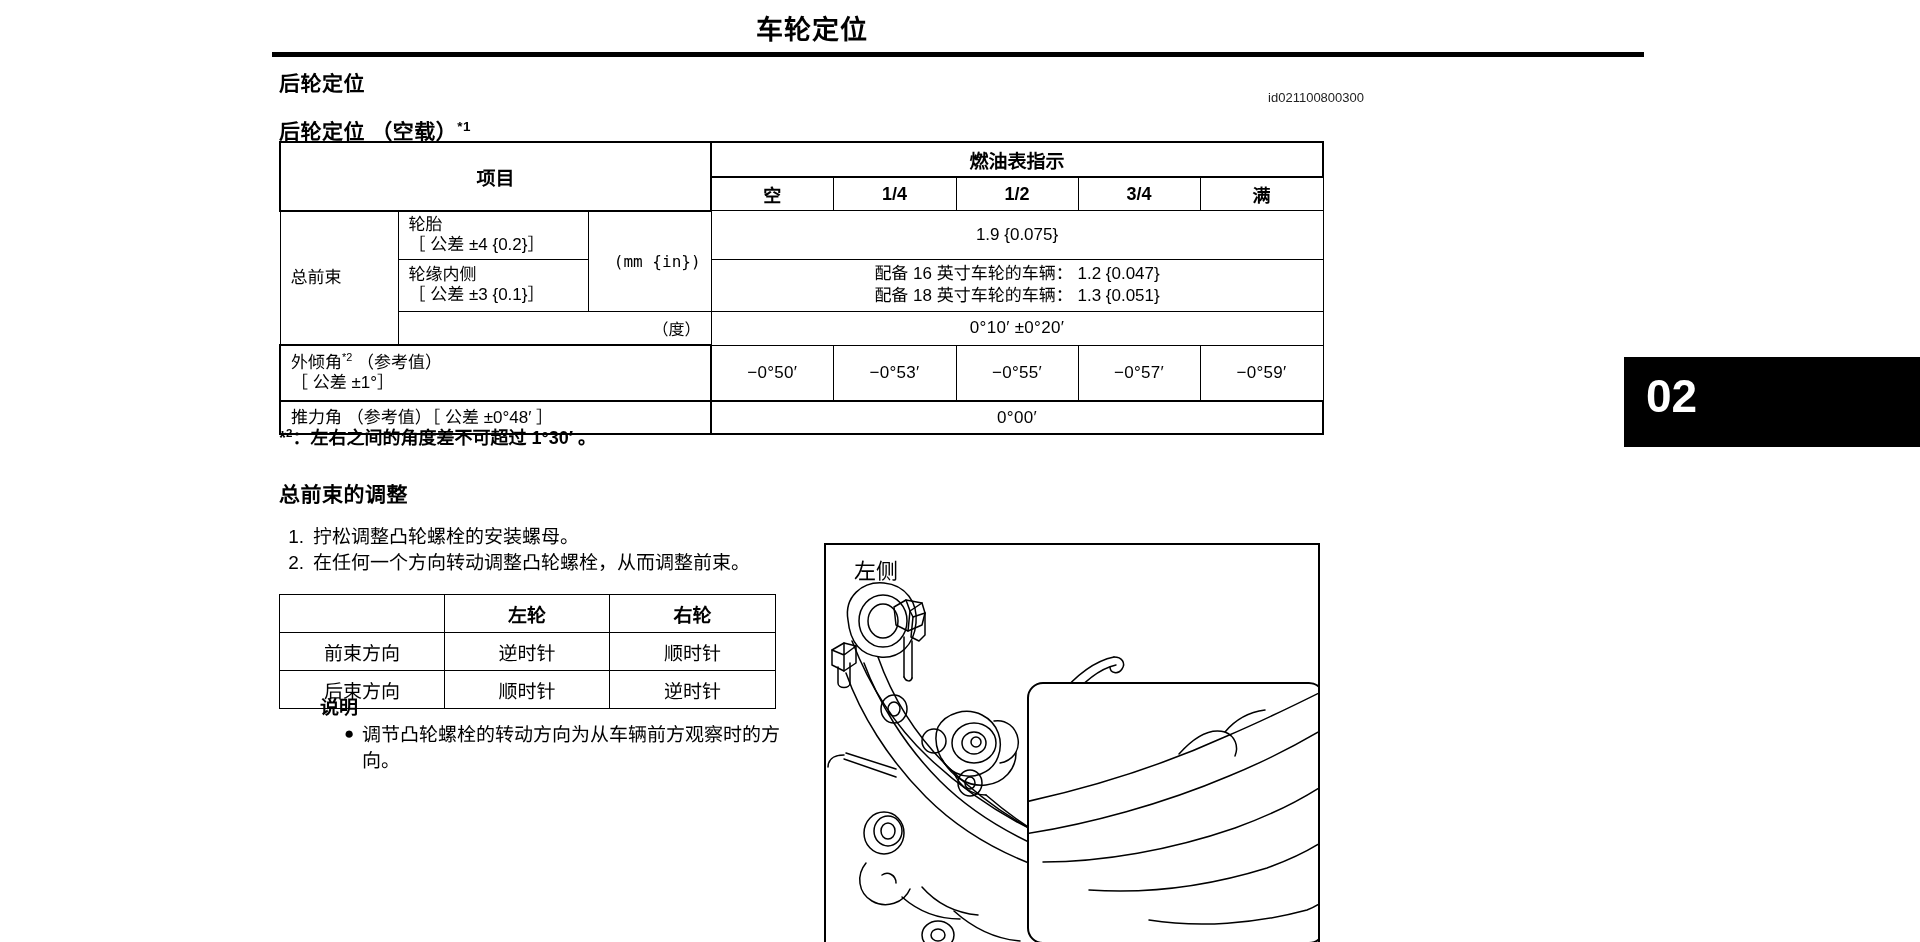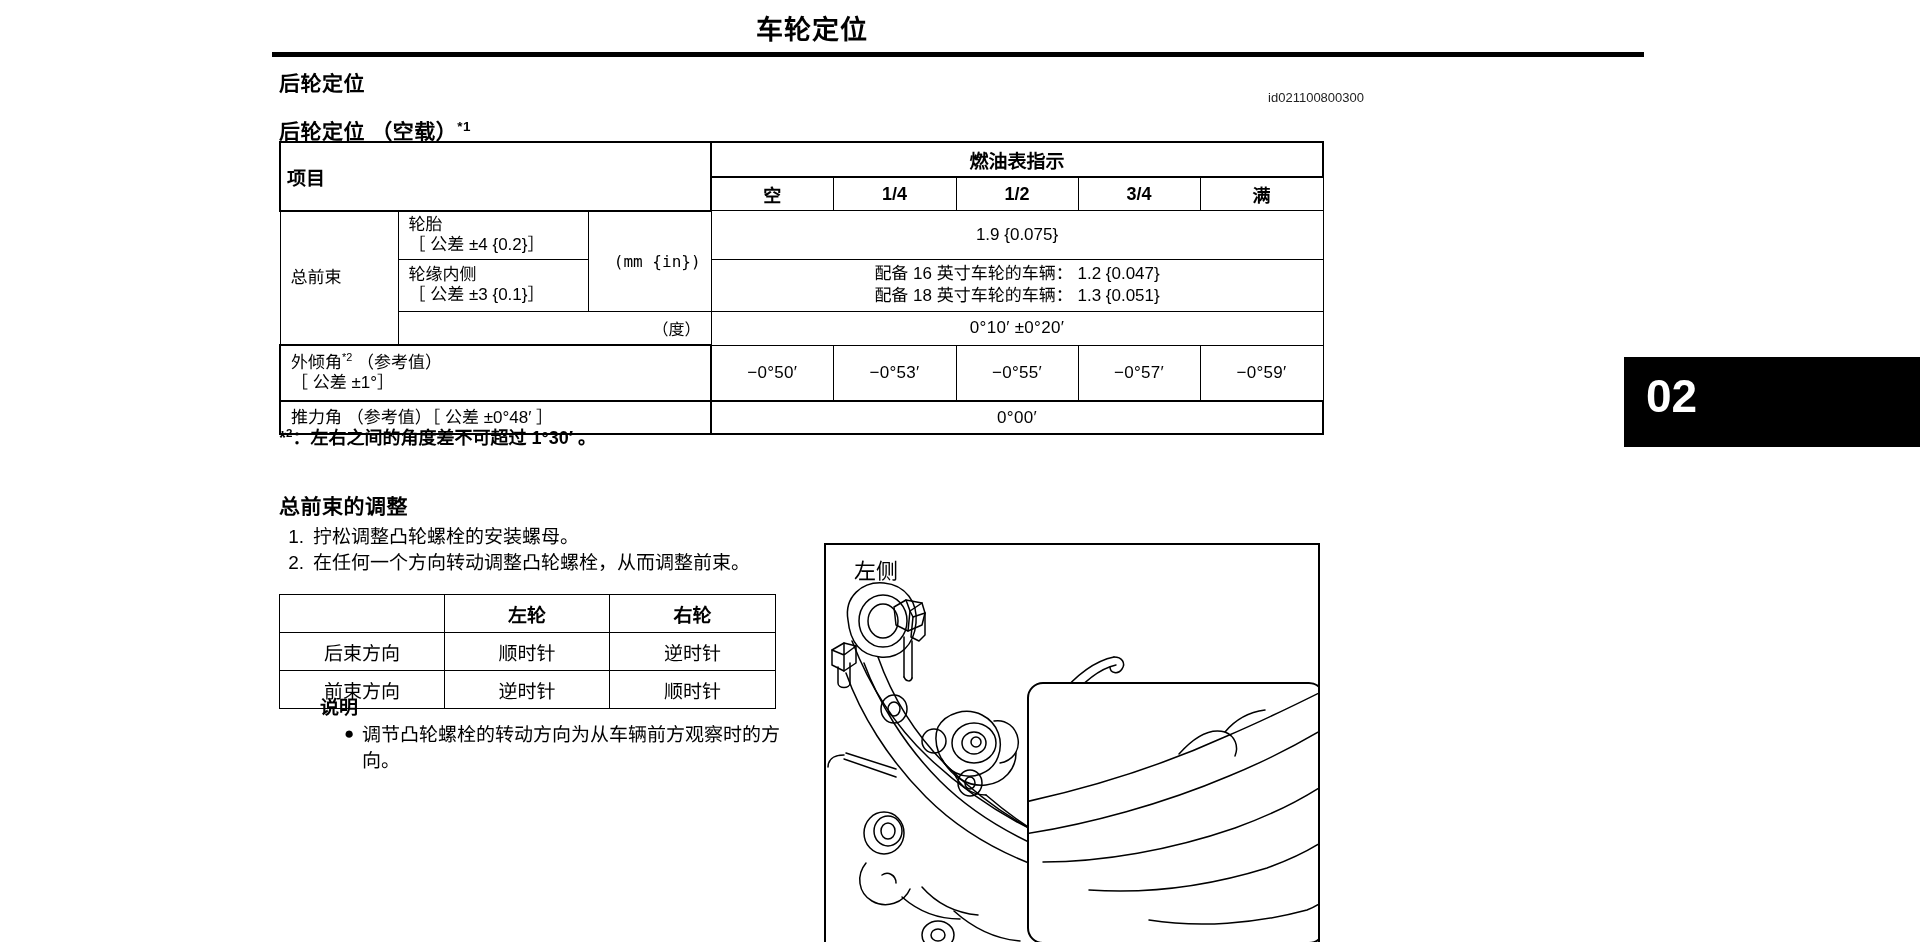--- a/index.html
+++ b/index.html
@@ -59,21 +59,21 @@
 
   
   .sec-h1 {
     position: absolute;
     font-size: 21px;
     font-weight: bold;
     letter-spacing: .5px;
   }
   #sec-rear-align { left: 279px; top: 67px; }
   #sec-rear-unladen { left: 279px; top: 115px; }
-  #sec-total-toe-adjust { left: 279px; top: 490px; }
+  #sec-total-toe-adjust { left: 279px; top: 478px; }
 
   #doc-id {
     position: absolute;
     right: 556px;
     top: 90px;
     font-size: 13px;
     color: #222222;
     letter-spacing: 0px;
     font-family: "Liberation Sans", sans-serif;
   }
@@ -96,21 +96,21 @@
     border: 1.5px solid #000000;
     padding: 3px 6px;
     font-size: 17px;
     font-weight: normal;
     vertical-align: middle;
     box-sizing: border-box;
   }
   #spec-table .hdr-item {
     font-size: 19px;
     font-weight: bold;
-    text-align: left;
+    text-align: center;
     border-radius: 14px;
   }
   #spec-table .hdr-fuel {
     font-size: 19px;
     font-weight: bold;
     text-align: center;
   }
   #spec-table .fuel-col {
     font-size: 18px;
     font-weight: bold;
@@ -369,28 +369,28 @@
     <col style="width:165px">
     <col style="width:166px">
   </colgroup>
   <tbody>
     <tr>
       <td class="blank" style="height:30px"></td>
       <td class="hd">左轮</td>
       <td class="hd">右轮</td>
     </tr>
     <tr>
+      <td style="height:30px">前束方向</td>
+      <td>逆时针</td>
+      <td>顺时针</td>
+    </tr>
+    <tr>
       <td style="height:30px">后束方向</td>
       <td>顺时针</td>
       <td>逆时针</td>
-    </tr>
-    <tr>
-      <td style="height:30px">前束方向</td>
-      <td>逆时针</td>
-      <td>顺时针</td>
     </tr>
   </tbody>
 </table>
 
 <div id="note-block">
   <div class="note-title">说明</div>
   <div class="bullet-row">
     <div class="bullet">●</div>
     <div class="bullet-txt">调节凸轮螺栓的转动方向为从车辆前方观察时的方向。</div>
   </div>

